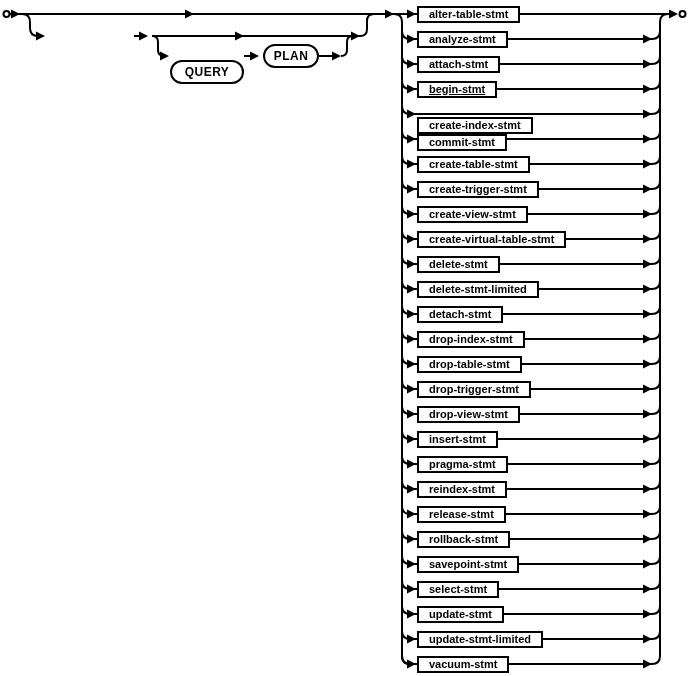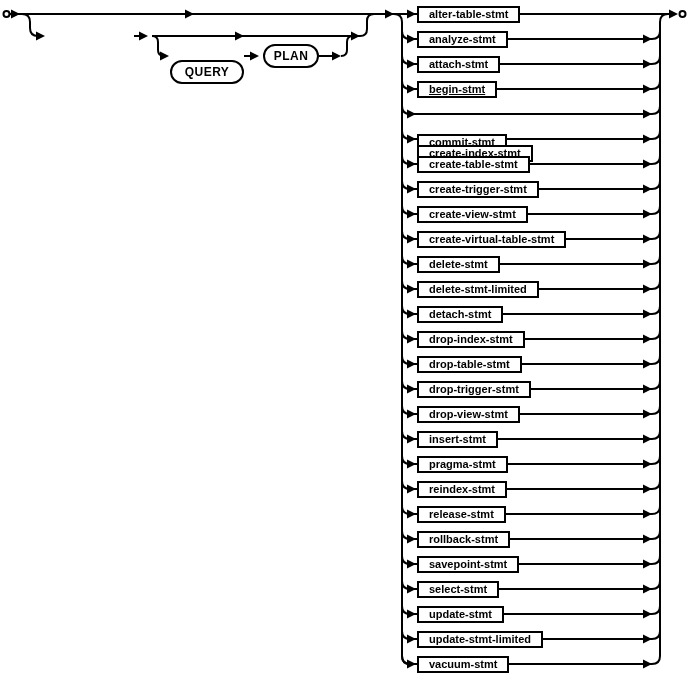--- a/index.html
+++ b/index.html
@@ -196,21 +196,21 @@
 
   <div class="term" style="left:170px;top:44px;width:74px;margin-top:16px;">QUERY</div>
   <div class="term" style="left:263px;top:44px;width:56px;">PLAN</div>
 
   <div id="boxes">
       <div class="stmt" style="top: 5.5px;">alter-table-stmt</div>
       <div class="stmt" style="top: 30.5px;">analyze-stmt</div>
       <div class="stmt" style="top: 55.5px;">attach-stmt</div>
       <div class="stmt" style="top: 80.5px; text-decoration: underline;">begin-stmt</div>
       <div class="stmt" style="top: 105.5px; margin-top: 28px;">commit-stmt</div>
-      <div class="stmt" style="top: 145px;">create-index-stmt</div>
+      <div class="stmt" style="top: 117px;">create-index-stmt</div>
       <div class="stmt" style="top: 155.5px;">create-table-stmt</div>
       <div class="stmt" style="top: 180.5px;">create-trigger-stmt</div>
       <div class="stmt" style="top: 205.5px;">create-view-stmt</div>
       <div class="stmt" style="top: 230.5px;">create-virtual-table-stmt</div>
       <div class="stmt" style="top: 255.5px;">delete-stmt</div>
       <div class="stmt" style="top: 280.5px;">delete-stmt-limited</div>
       <div class="stmt" style="top: 305.5px;">detach-stmt</div>
       <div class="stmt" style="top: 330.5px;">drop-index-stmt</div>
       <div class="stmt" style="top: 355.5px;">drop-table-stmt</div>
       <div class="stmt" style="top: 380.5px;">drop-trigger-stmt</div>

